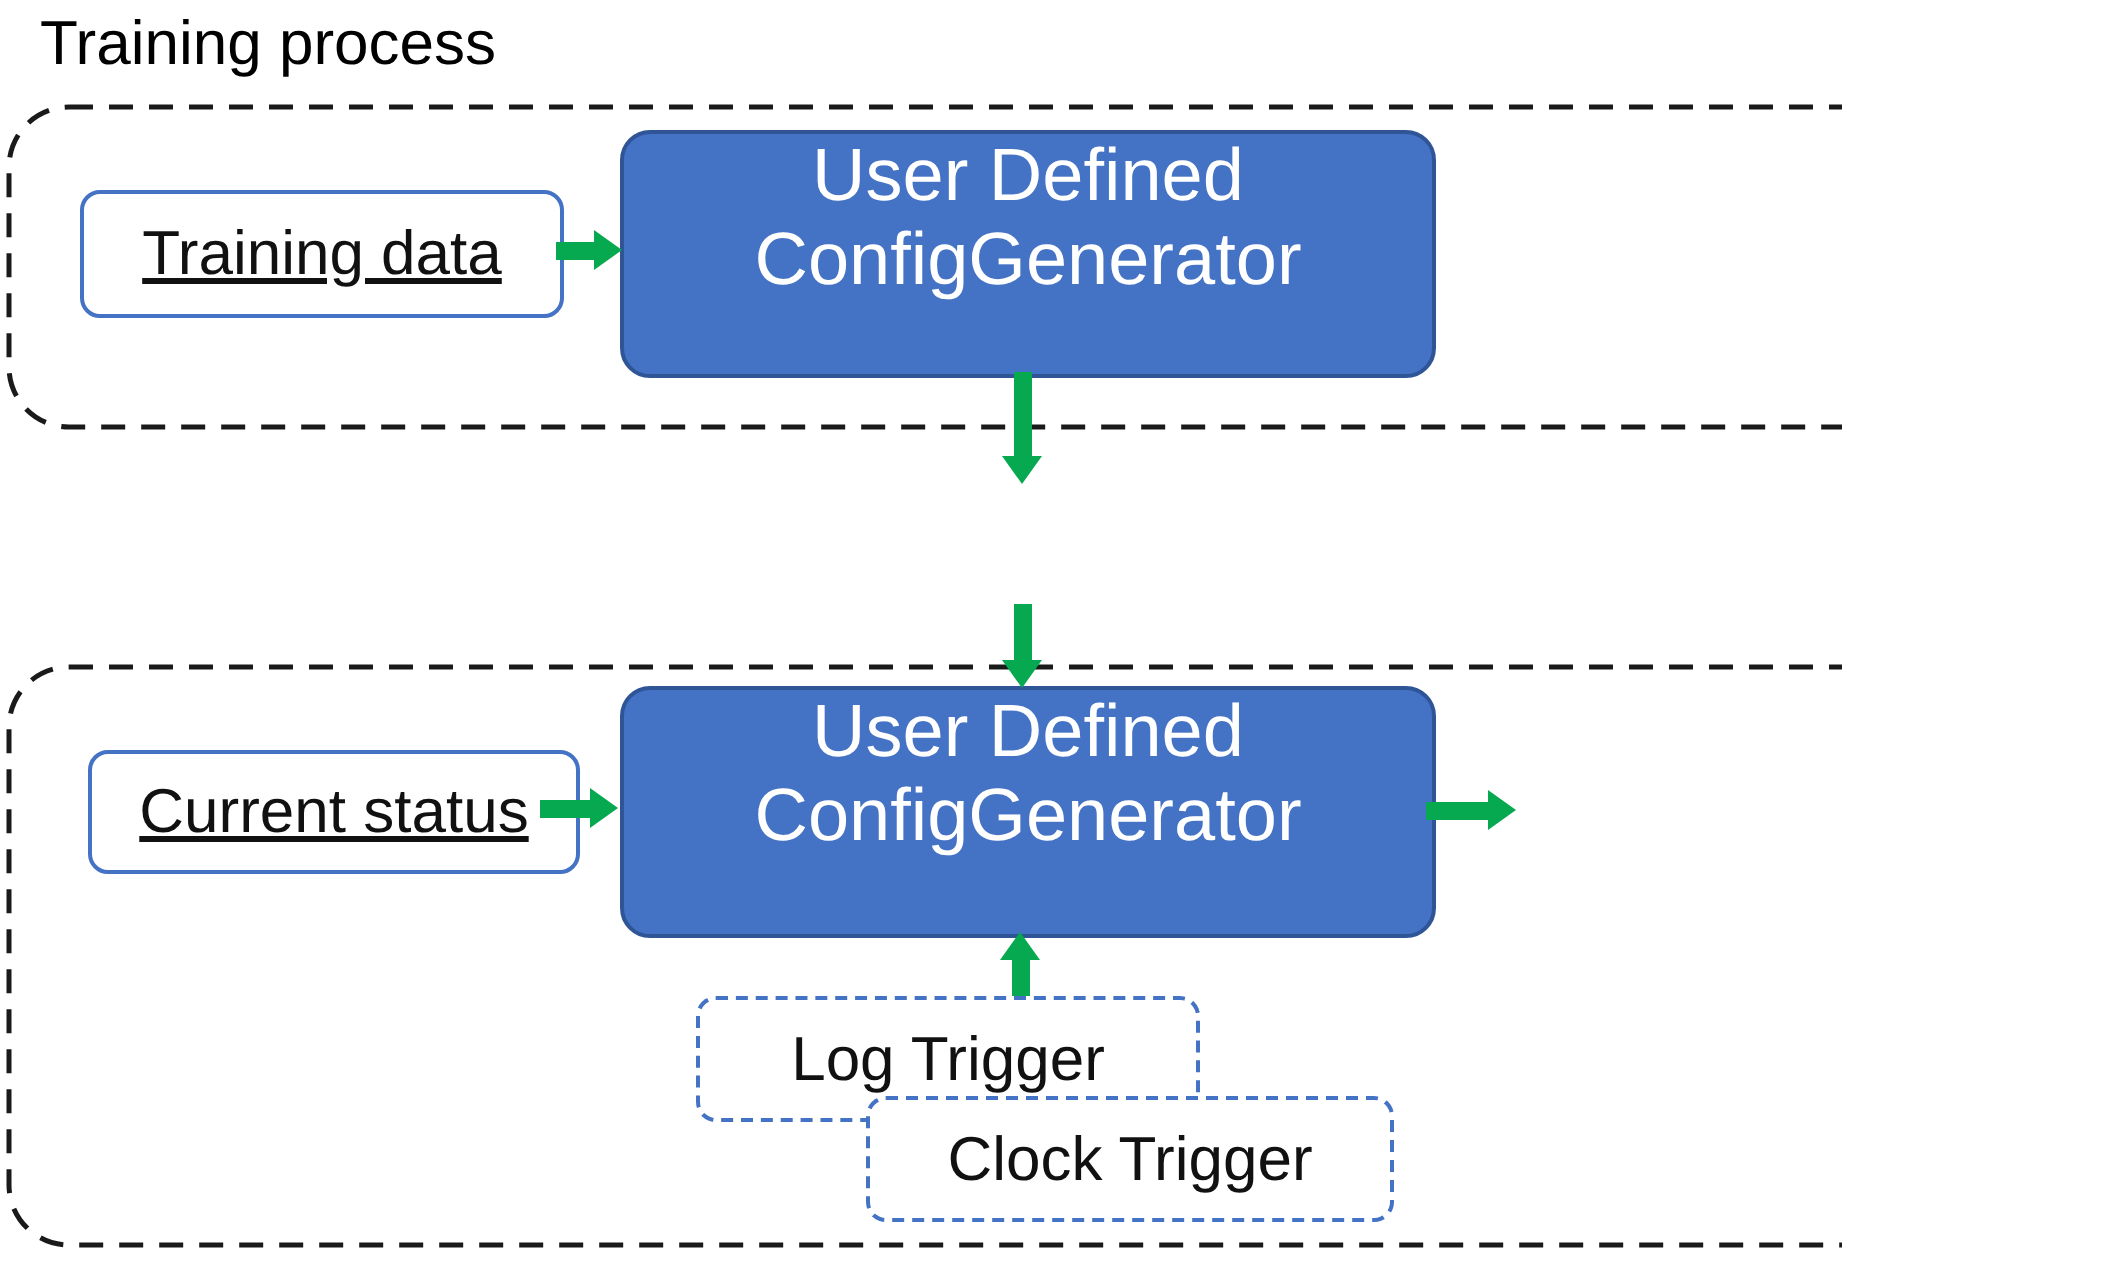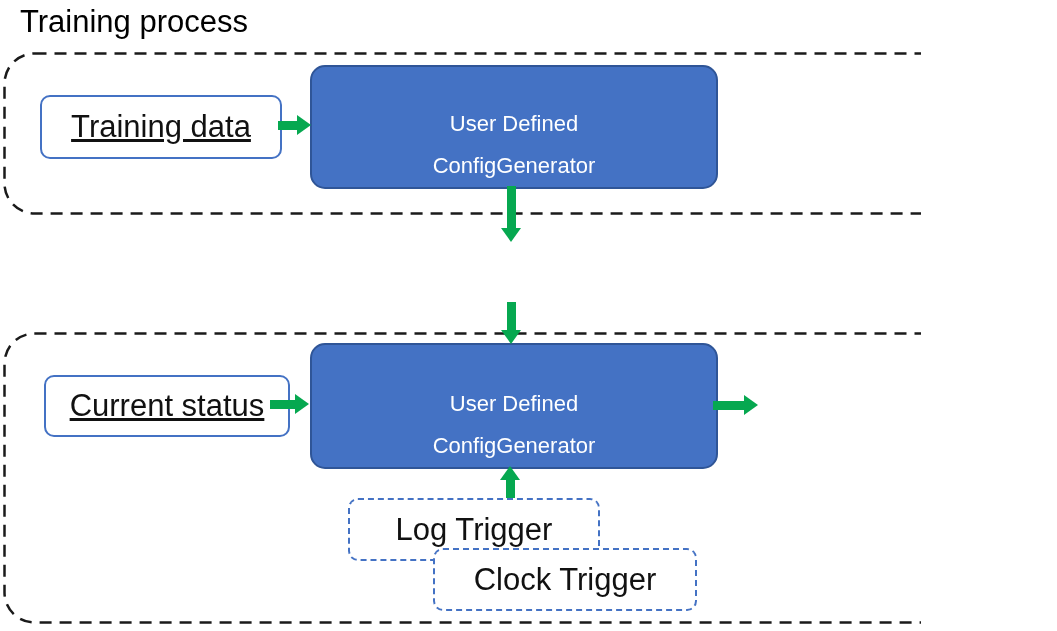--- a/index.html
+++ b/index.html
@@ -31,22 +31,22 @@
     display:flex;align-items:center;justify-content:center;
     font-size:31px;color:var(--box-text-color,#111);
     white-space:nowrap;
     text-decoration:underline;
   }
   .blue-box{
     position:absolute;z-index:2;
     background:var(--node-fill,#4472C4);
     border:2.5px solid var(--node-border,#2F5597);
     border-radius:15px;
-    display:flex;flex-direction:column;align-items:center;justify-content:flex-end;
-    font-size:22px;line-height:42px;
+    display:flex;flex-direction:column;align-items:center;justify-content:flex-start;
+    font-size:37px;line-height:42px;
     color:var(--node-text-color,#fff);
     text-align:center;white-space:nowrap;
   }
   .trigger-box{
     position:absolute;
     background:#fff;
     border:2px dashed var(--box-border,#4472C4);
     border-radius:10px;
     display:flex;align-items:center;justify-content:center;
     font-size:31px;color:var(--box-text-color,#111);

